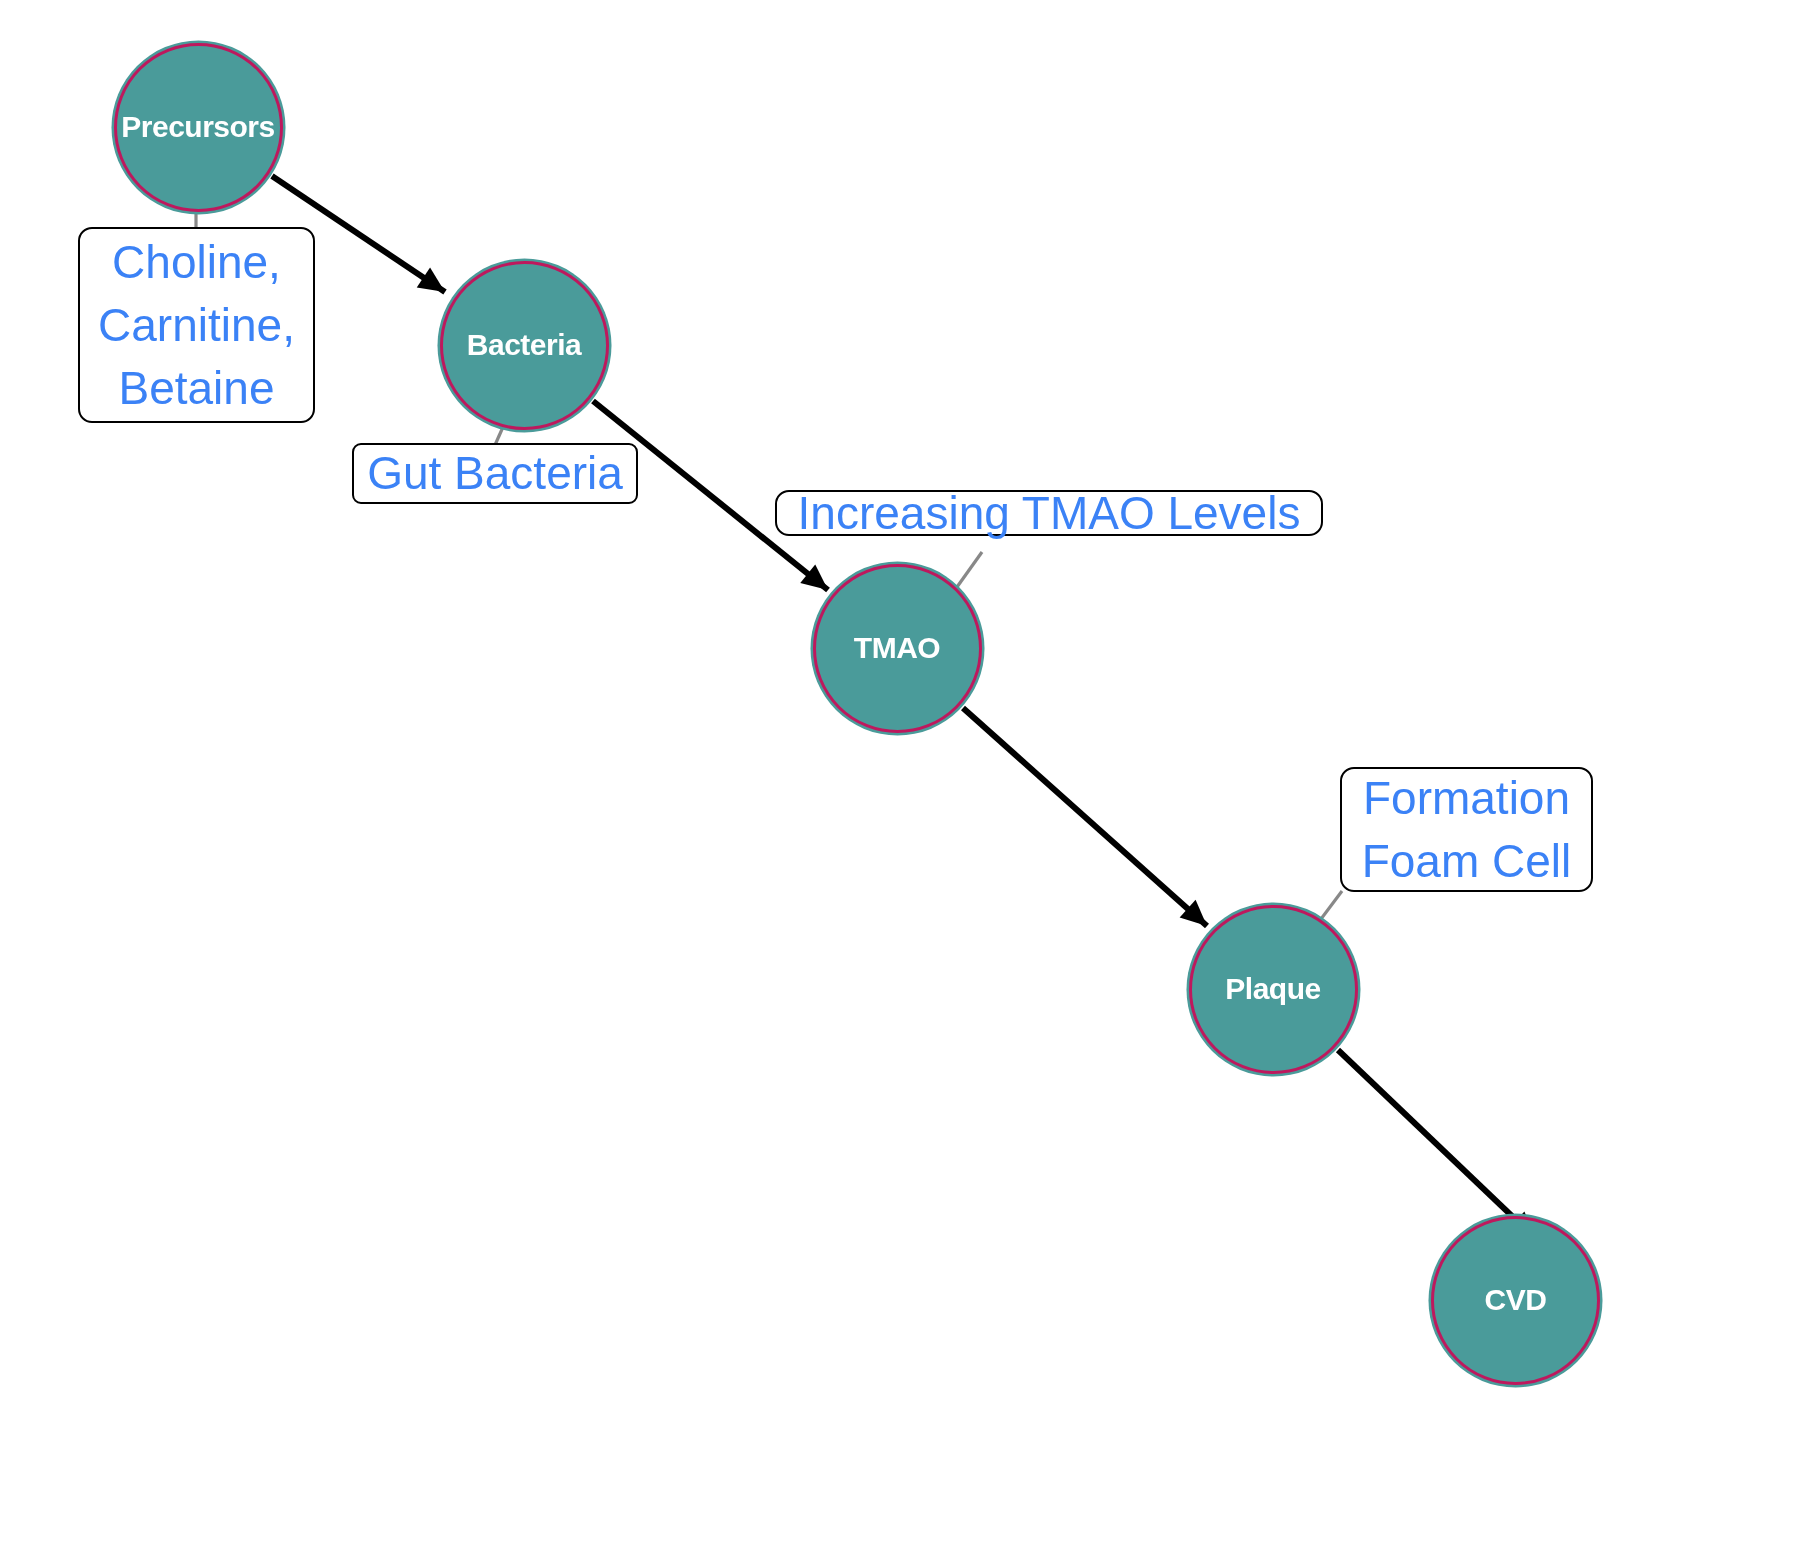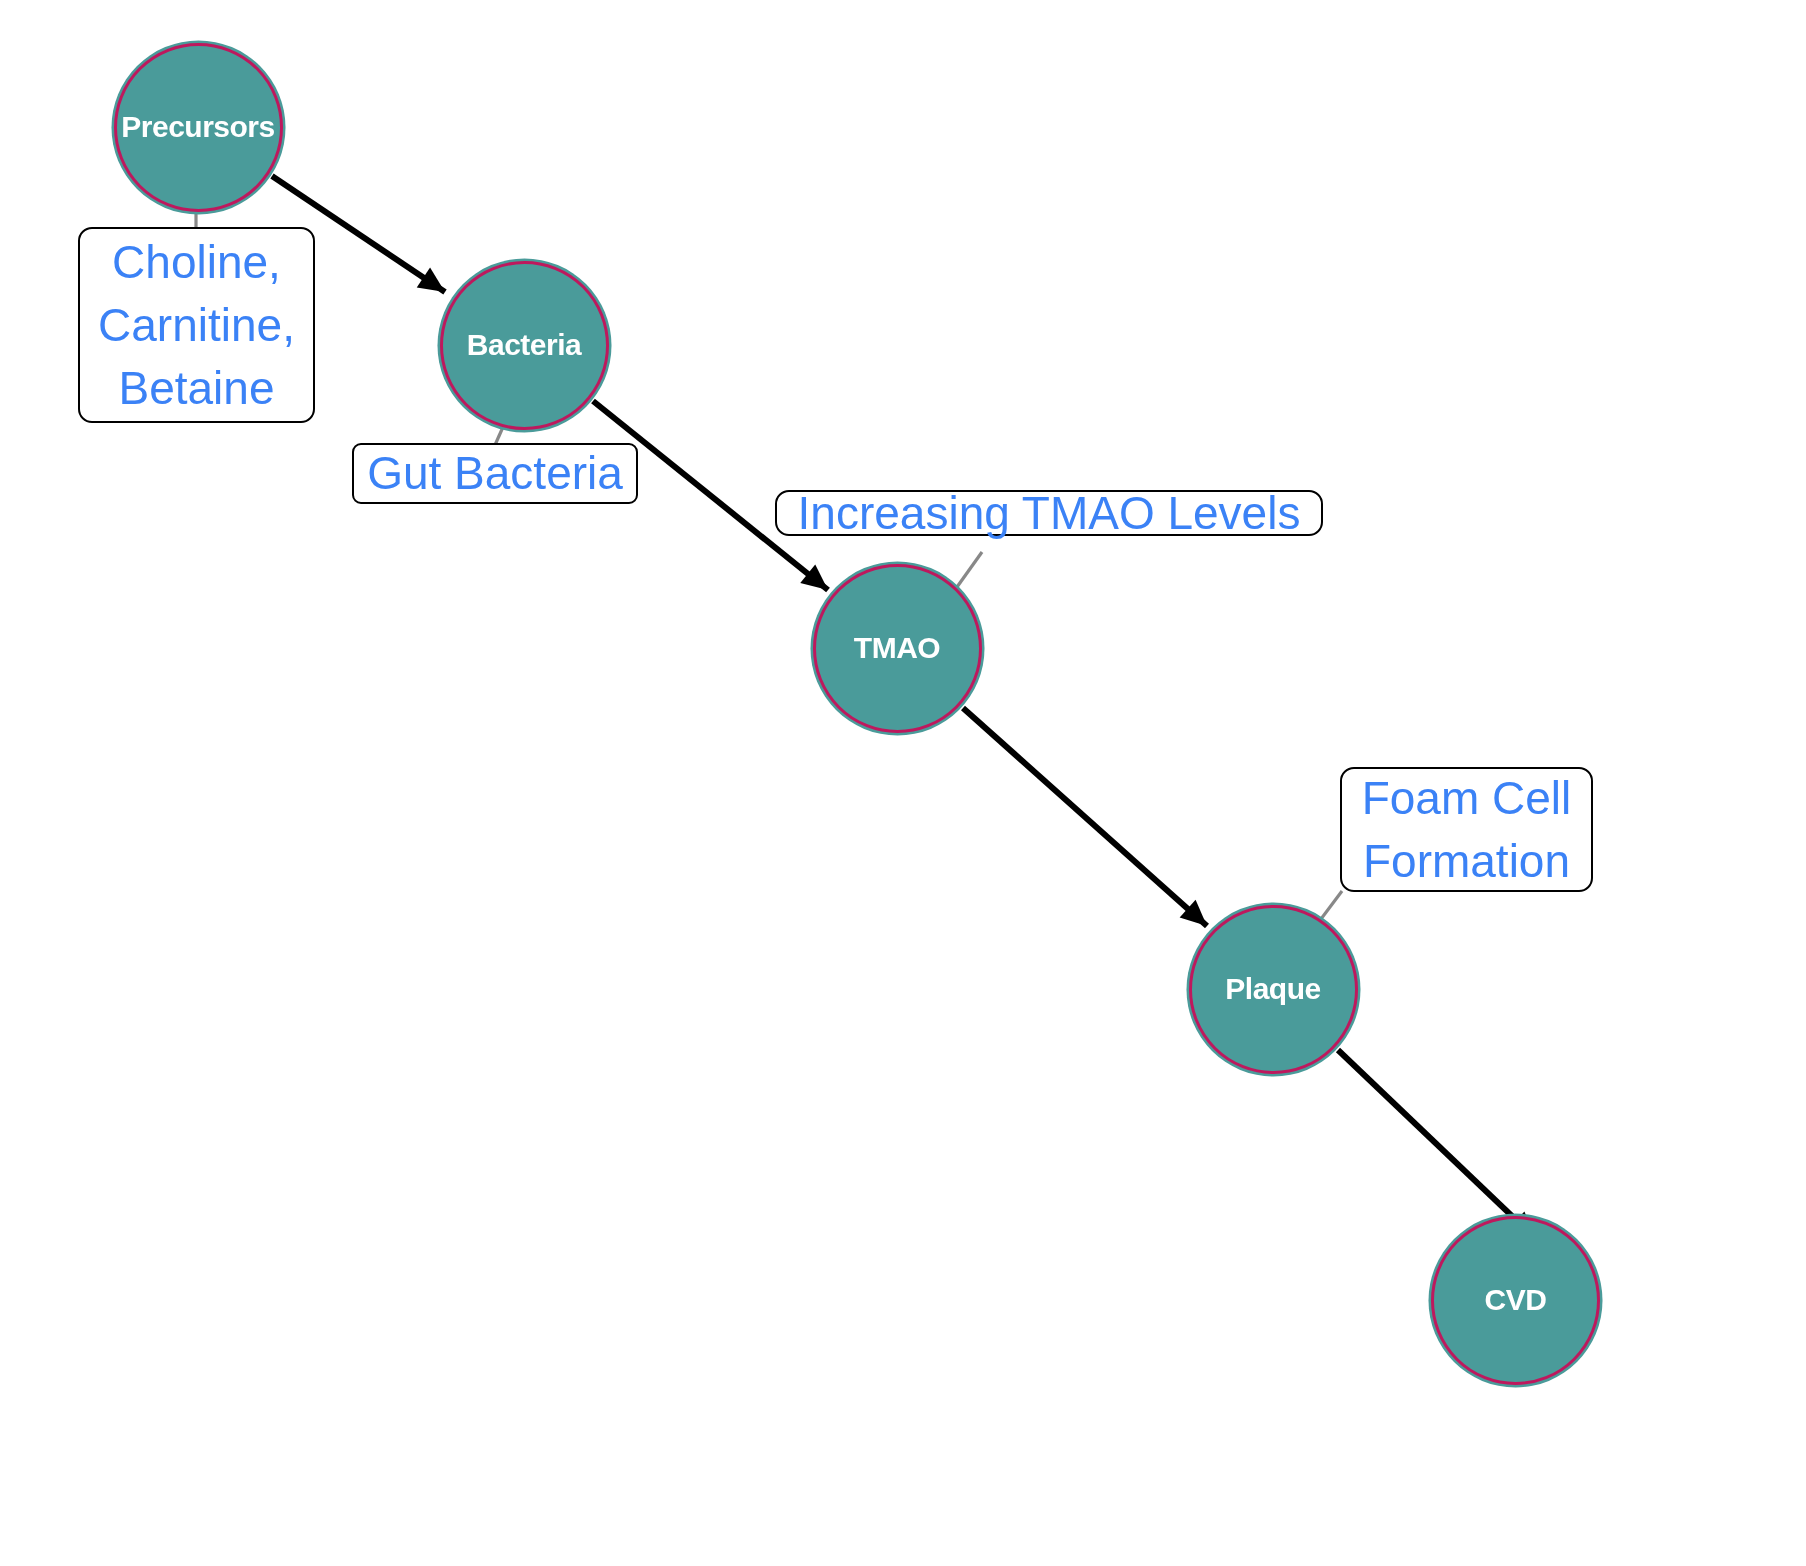--- a/index.html
+++ b/index.html
@@ -97,22 +97,22 @@
 
   <div class="anno-box" style="left:352px; top:443px; width:286px; height:61px;border-radius:9px;">
     <div class="anno-line">Gut Bacteria</div>
   </div>
 
   <div class="anno-box" style="left:775px; top:490px; width:548px; height:46px;">
     <div class="anno-line">Increasing TMAO Levels</div>
   </div>
 
   <div class="anno-box" style="left:1340px; top:767px; width:253px; height:125px;">
+    <div class="anno-line">Formation</div>
     <div class="anno-line">Foam Cell</div>
-    <div class="anno-line">Formation</div>
   </div>
 
 
   <div class="node" style="left:113.5px; top:42.5px;">
     <span class="node-label">Precursors</span>
   </div>
 
   <div class="node" style="left:439.5px; top:260.5px;">
     <span class="node-label">Bacteria</span>
   </div>

